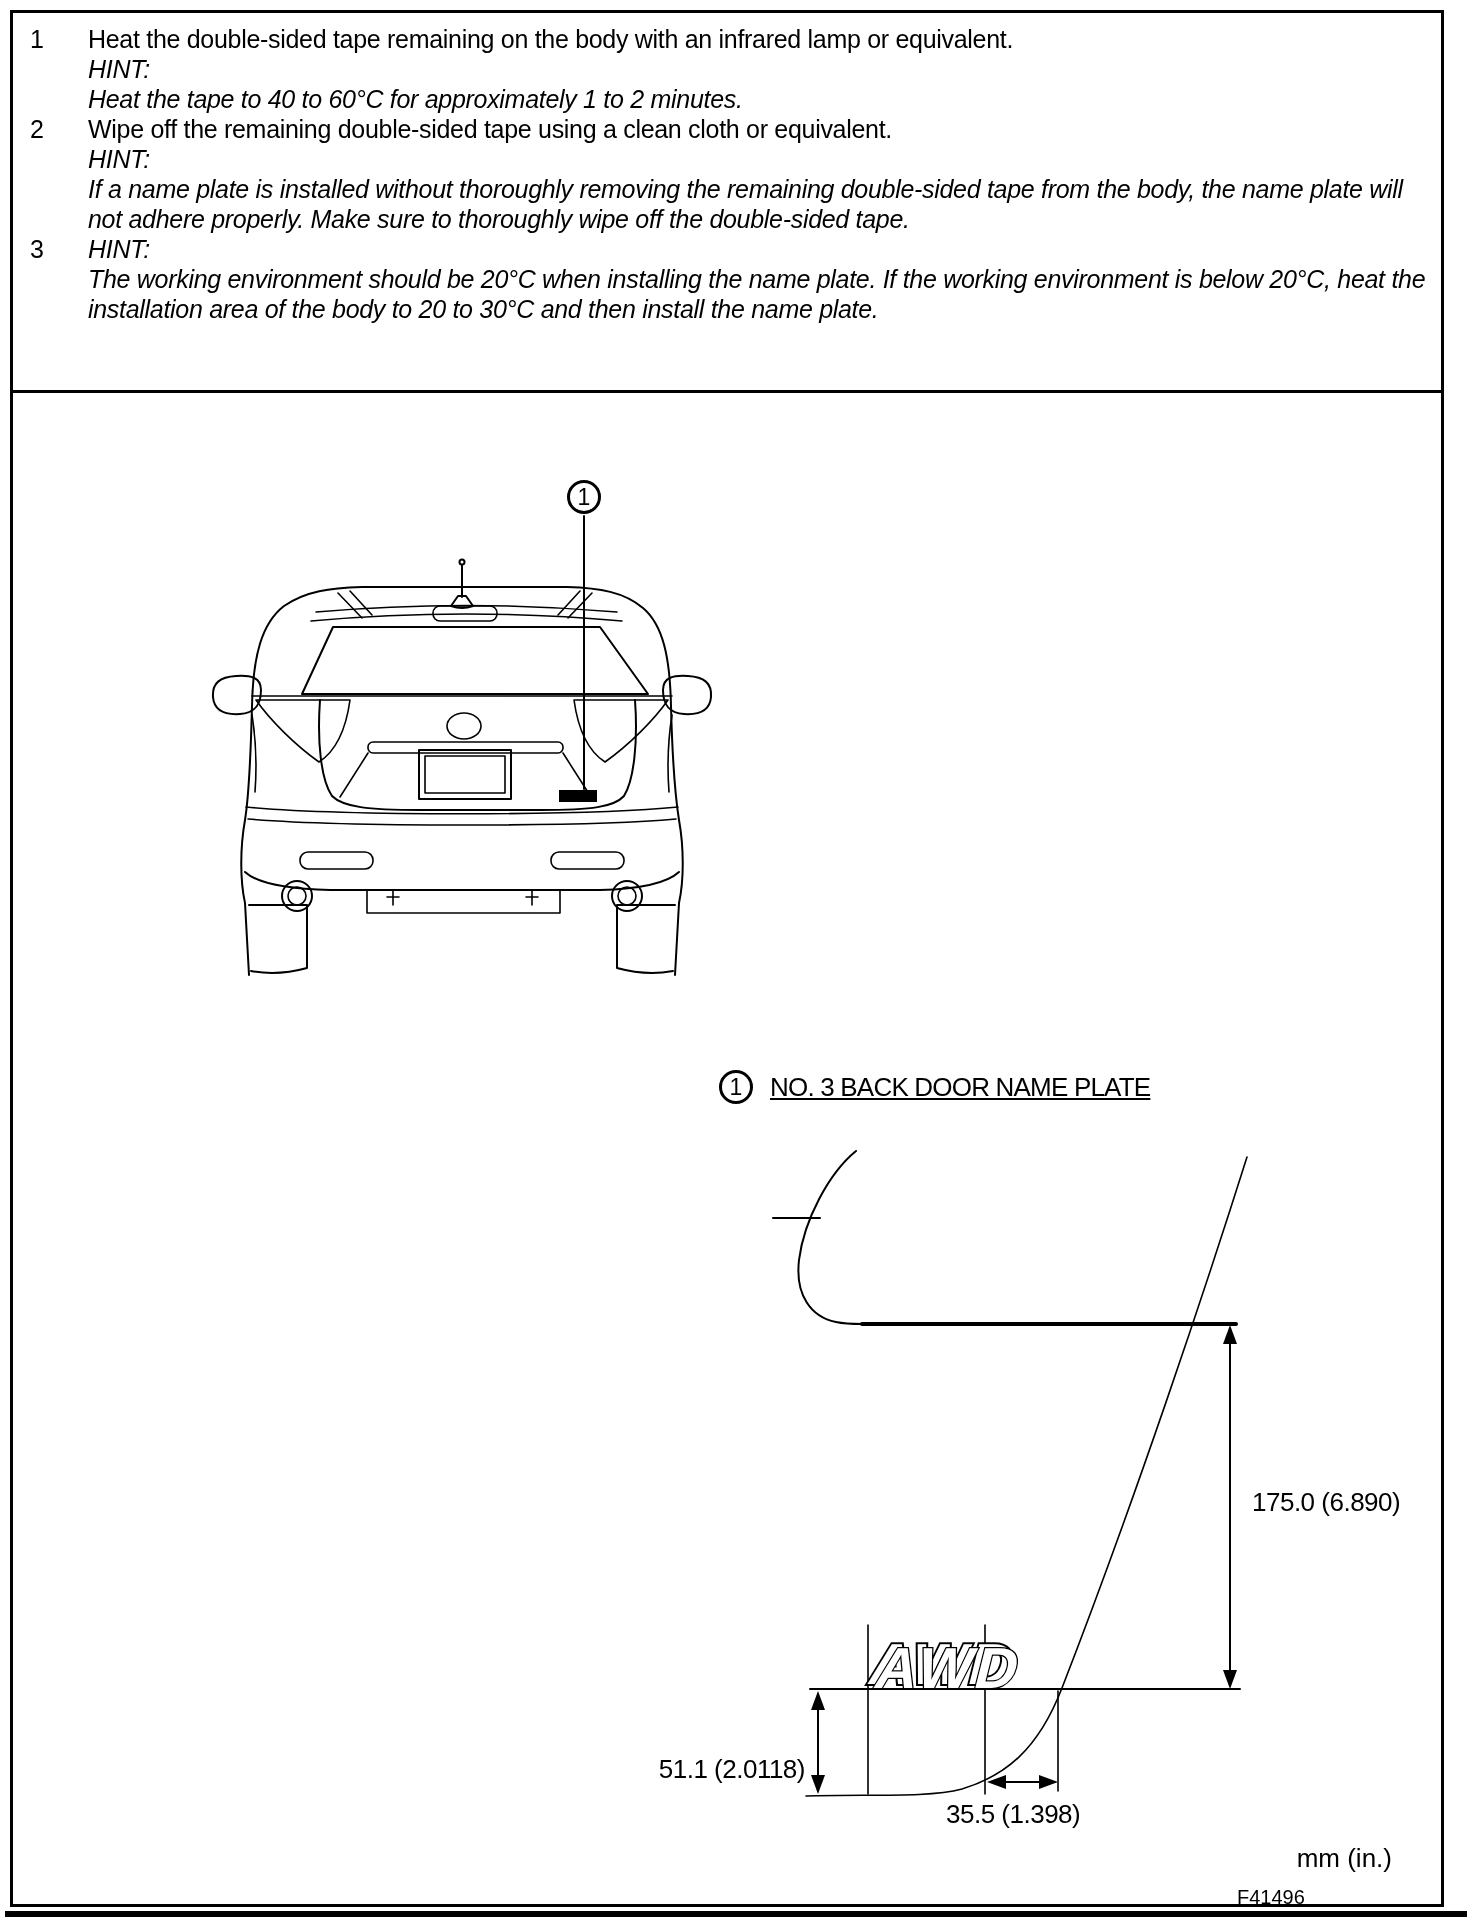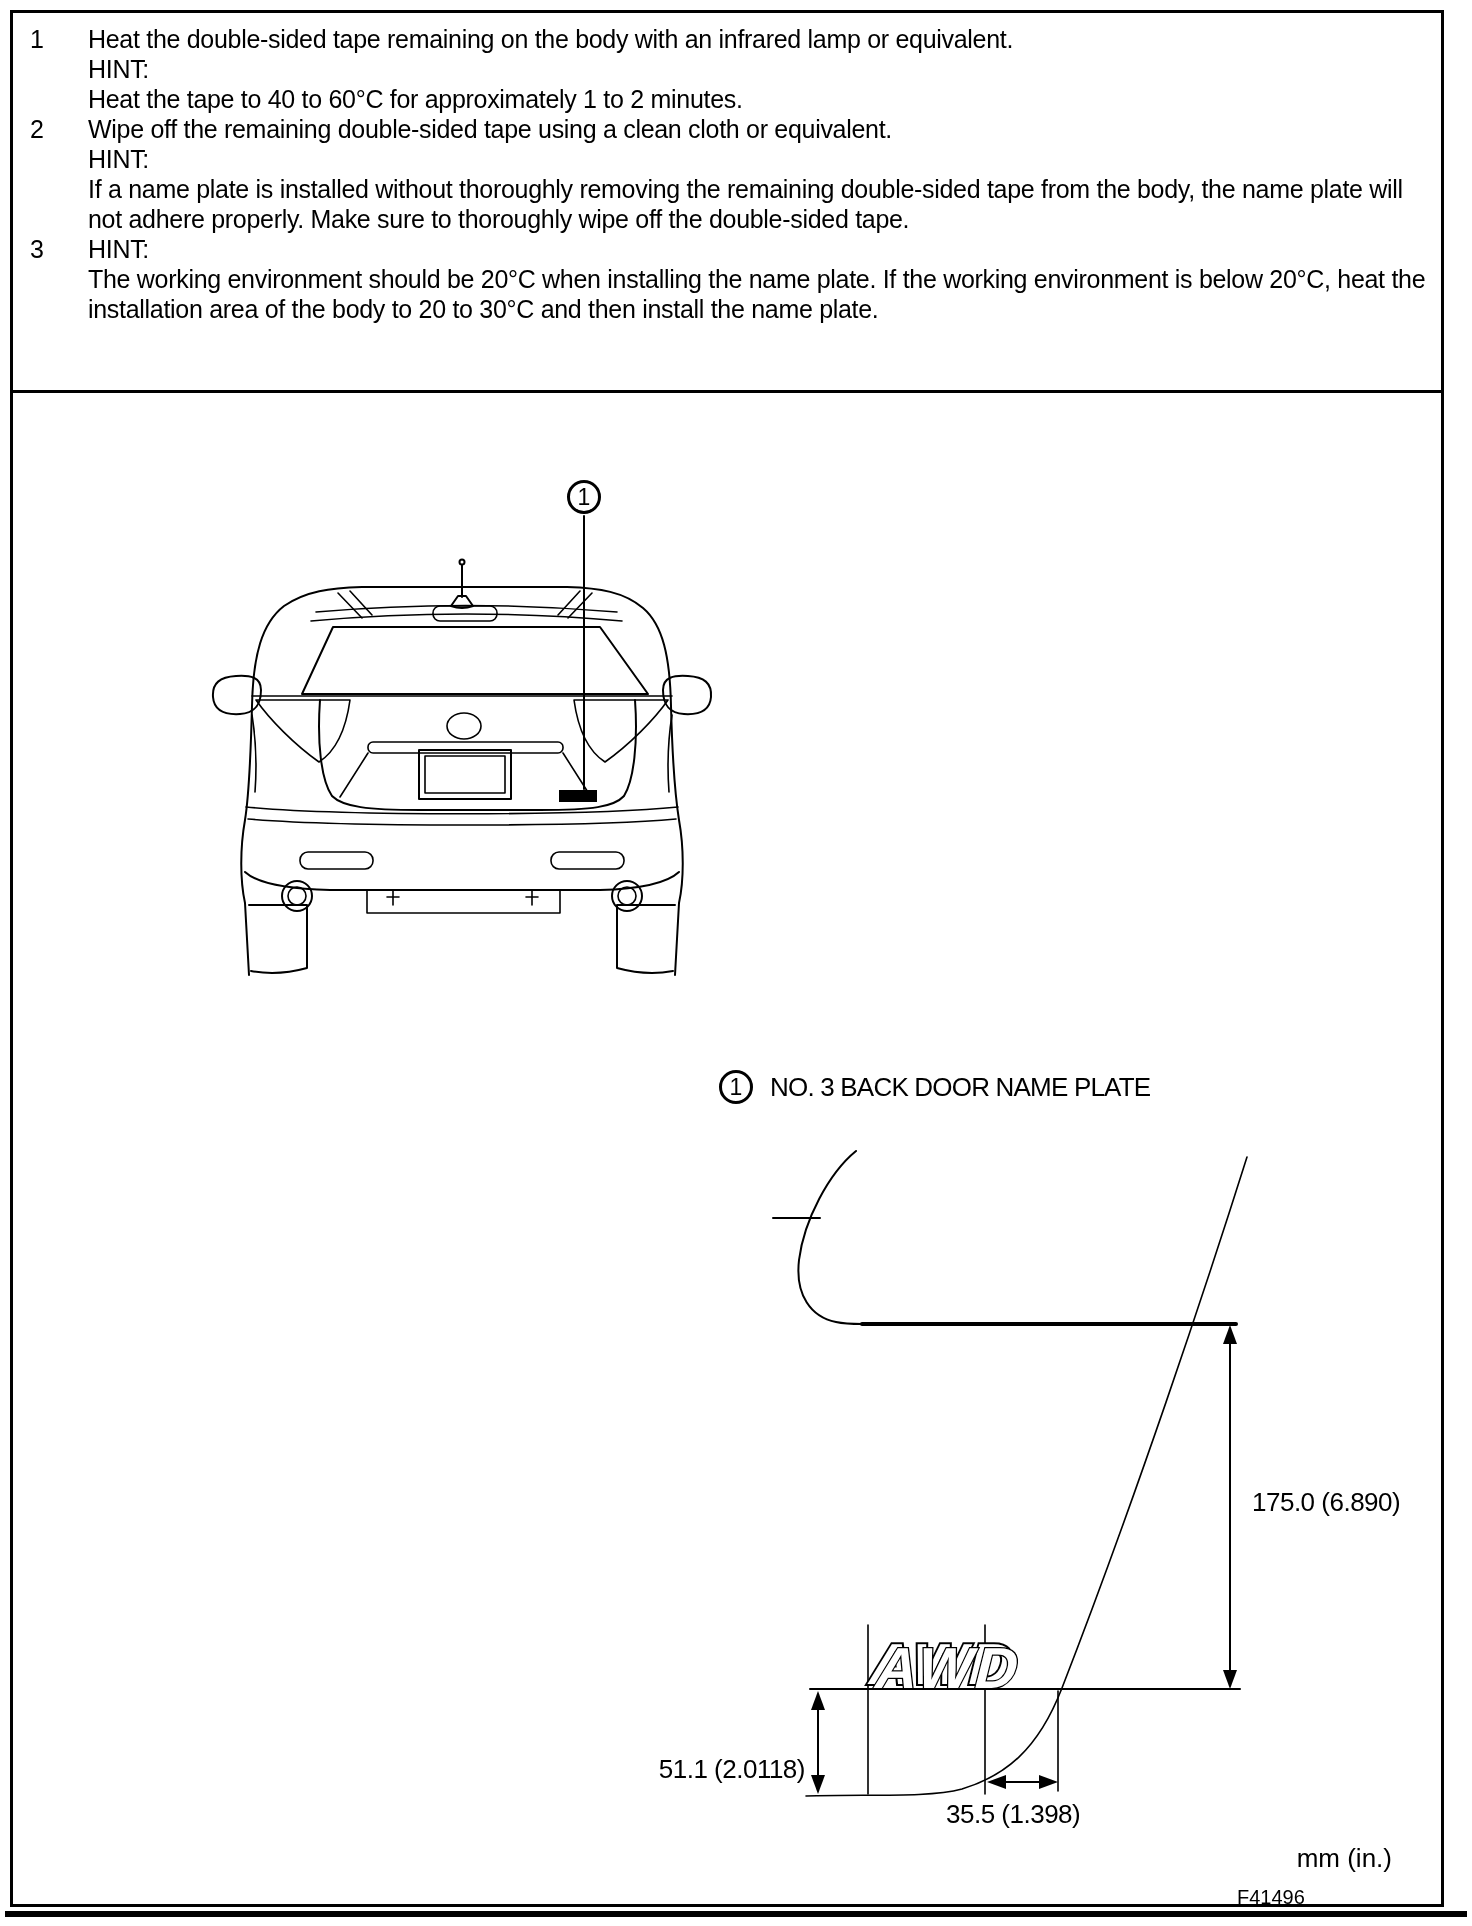--- a/index.html
+++ b/index.html
@@ -13,21 +13,21 @@
     border:3px solid #000; box-sizing:border-box;
   }
   .divider { position:absolute; left:10px; top:390px; width:1434px; height:3px; background:#000; }
   .bottom-rule { position:absolute; left:5px; top:1911px; width:1462px; height:6px; background:#000; }
 
   .steps { position:absolute; left:30px; top:24px; width:1410px;
            font-size:25px; line-height:30px; letter-spacing:-0.3px; }
   .step { display:flex; }
   .num  { width:58px; flex:none; }
   .stepbody { width:1352px; }
-  .hint-label, .hint-text { }
+  .hint-label, .hint-text { font-style:italic; }
 
   .co-circle {
     position:absolute; width:34px; height:34px; border:3px solid #000; border-radius:50%;
     box-sizing:border-box; text-align:center; font-size:23px; line-height:28px; background:#fff;
   }
   .co-label {
     position:absolute; font-size:26px; line-height:34px; letter-spacing:-0.8px; white-space:nowrap;
   }
   .dim-label { position:absolute; font-size:26px; letter-spacing:-0.5px; white-space:nowrap; }
   .units-label { position:absolute; left:1192px; top:1843px; width:200px; text-align:right; font-size:26px; }
@@ -182,21 +182,21 @@
     </g>
   </svg>
 
   <div class="co-circle" style="left:567px; top:480px;">
     <span>1</span>
   </div>
 
   <div class="co-circle" style="left:719px; top:1070px;">
     <span>1</span>
   </div>
-  <div class="co-label" style="left:770px; top:1070px;">NO. 3 BACK DOOR NAME PLATE</div>
+  <div class="co-label" style="left:770px; top:1070px;text-decoration:underline;">NO. 3 BACK DOOR NAME PLATE</div>
 
   <div class="dim-label" style="left:1252px; top:1487px;">175.0 (6.890)</div>
   <div class="dim-label" style="left:648px; top:1722px; width:157px; text-align:right;margin-top:32px;">51.1 (2.0118)</div>
   <div class="dim-label" style="left:946px; top:1799px; width:160px; text-align:left;">35.5 (1.398)</div>
 
   <div class="units-label">mm (in.)</div>
   <div class="figure-id">F41496</div>
 </div>
 
 </body></html>

